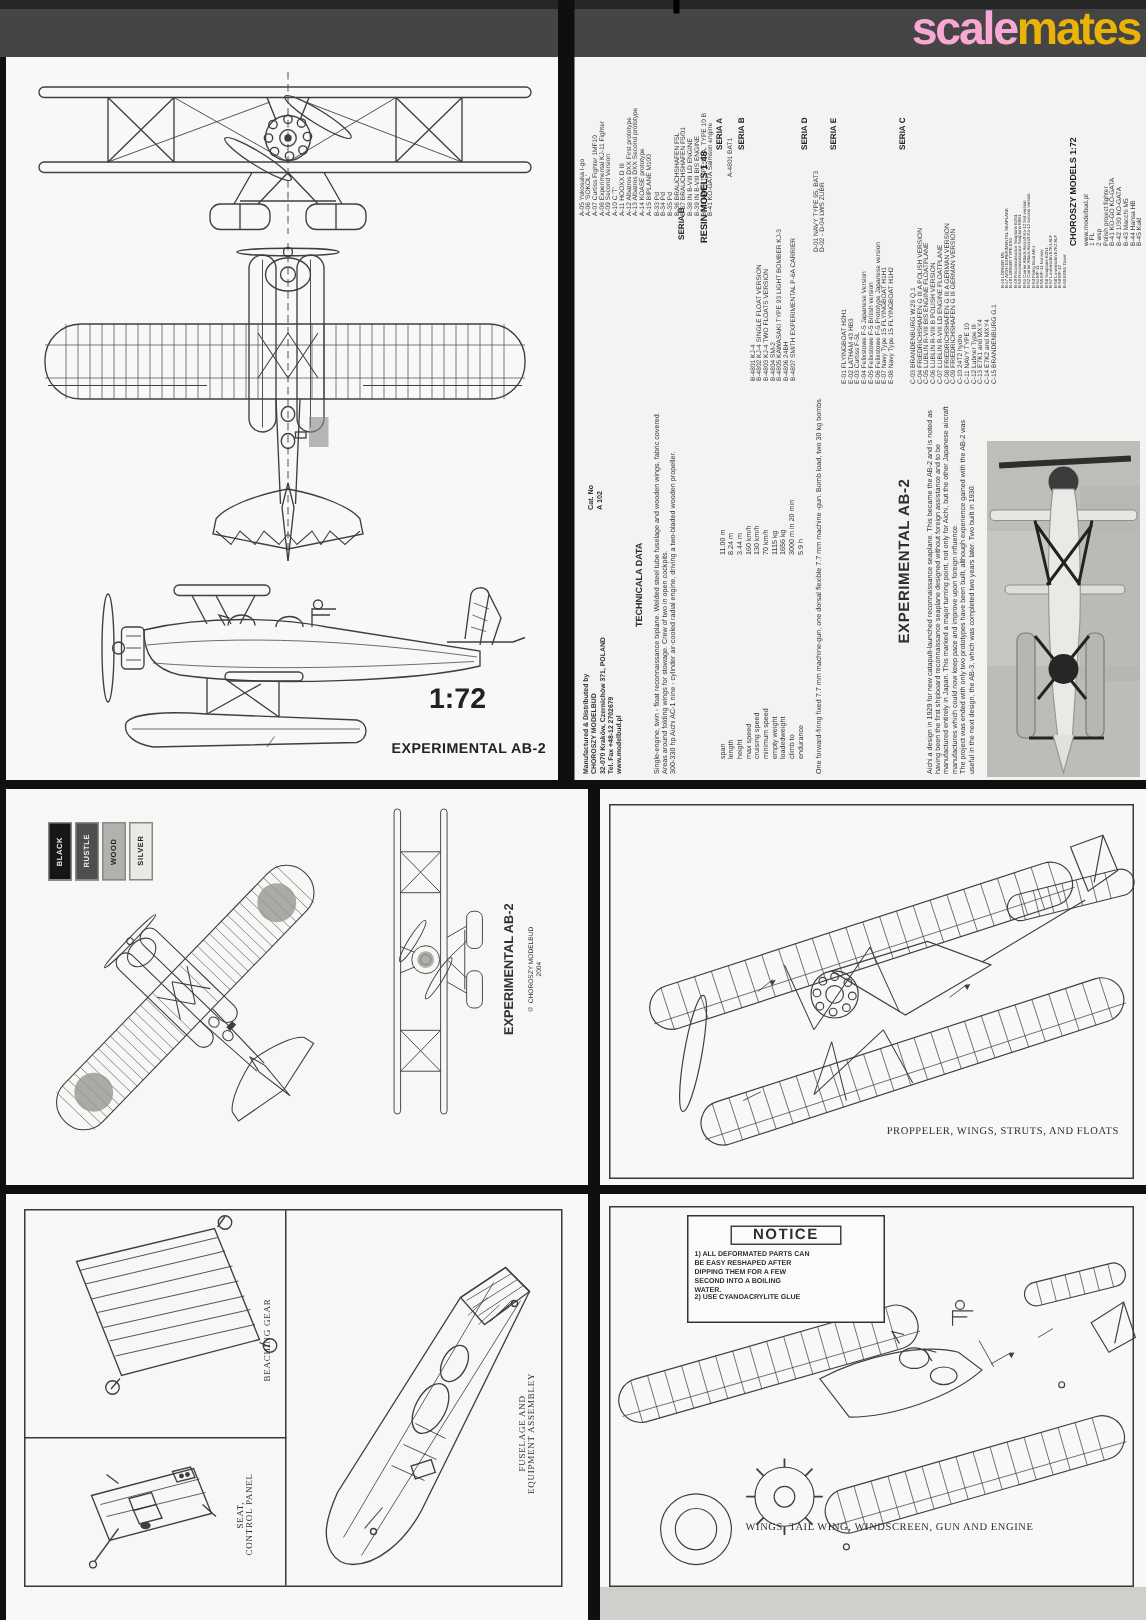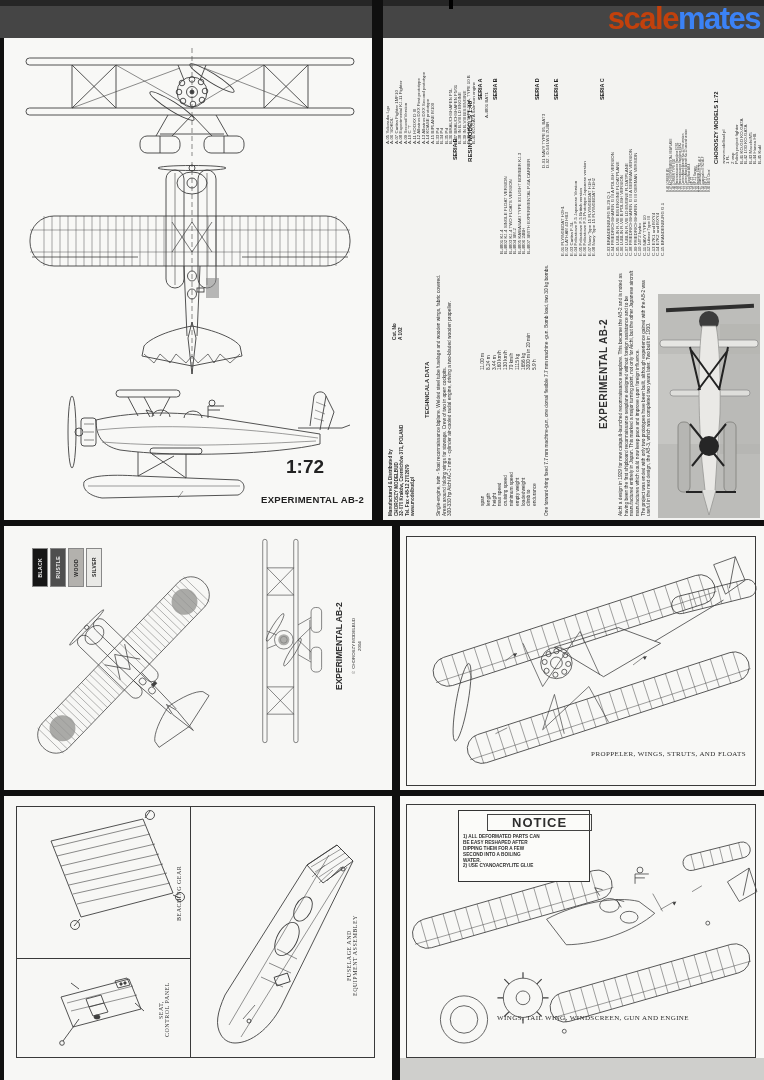--- a/index.html
+++ b/index.html
@@ -15,31 +15,31 @@
   .tinybold{font-weight:bold;}
   .caption{font-family:"Liberation Serif","DejaVu Serif",serif;font-size:7px;
            text-align:right;letter-spacing:.4px;color:#2d2d2d;line-height:1.35;}
   .vcaption{font-family:"Liberation Serif","DejaVu Serif",serif;font-size:6px;
             letter-spacing:.5px;}
   svg{position:absolute;overflow:visible;}
   .topband{position:absolute;left:0;top:0;width:764px;height:38px;background:#454545;}
   .topband-dark{position:absolute;left:0;top:0;width:764px;height:6px;background:#262626;}
   .logo{position:absolute;top:0;right:4px;font-size:31px;font-weight:bold;
         letter-spacing:-1.5px;line-height:38px;}
-  .logo .lg1{color:#c2410c;margin-top:20px;}
-  .logo .lg2{color:#3b82f6;}
+  .logo .lg1{color:#f9a8d4;margin-top:20px;}
+  .logo .lg2{color:#eab308;}
   .swatch-row{position:absolute;left:32px;top:548px;display:flex;gap:2px;}
   .swatch{width:14px;height:37px;display:flex;align-items:center;justify-content:center;
           border:0.5px solid #888;}
   .swatch span{writing-mode:vertical-rl;transform:rotate(180deg);font-size:5px;
                font-weight:bold;letter-spacing:.4px;}
   .frame{position:absolute;border:1px solid #3a3a3a;background:transparent;}
   .noticebox{position:absolute;border:1px solid #333;background:#fbfbf9;padding:2px 4px;}
-  .noticebox .ntitle{text-align:center;font-weight:bold;font-size:13px;letter-spacing:1px;
-                     margin:1px 0 3px 0;border:1px solid #444;padding:0 24px;display:inline-block;
+  .noticebox .ntitle{text-align:center;font-weight:bold;font-size:10px;letter-spacing:1px;
+                     margin:1px 0 3px 0;border:1px solid #444;padding:0 14px;display:inline-block;
                      margin-left:24px;}
   .noticebox .nlines{font-size:4.7px;font-weight:bold;line-height:1.25;white-space:pre-line;}
   .spec-col{font-size:4.8px;line-height:5.8px;color:#333;}
 </style>
 </head>
 <body>
 
 <div id="page">
 
   <div class="topband"></div>

